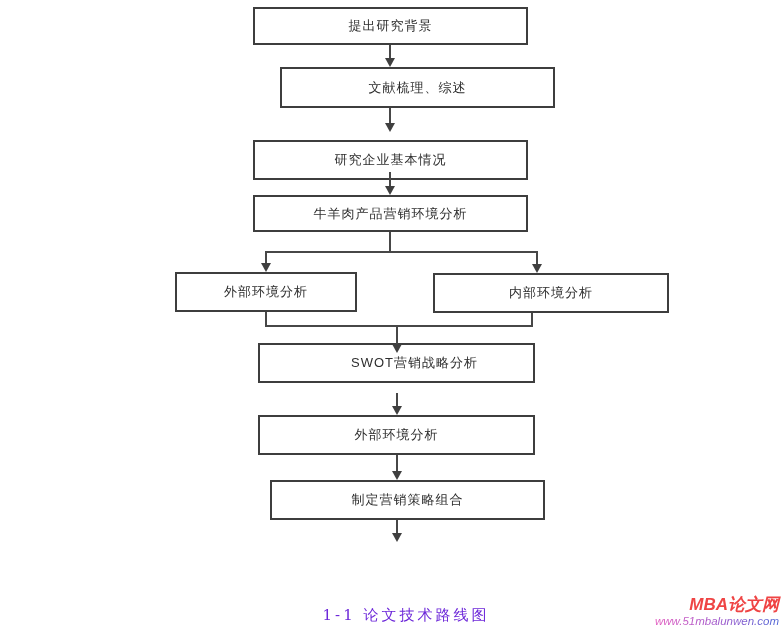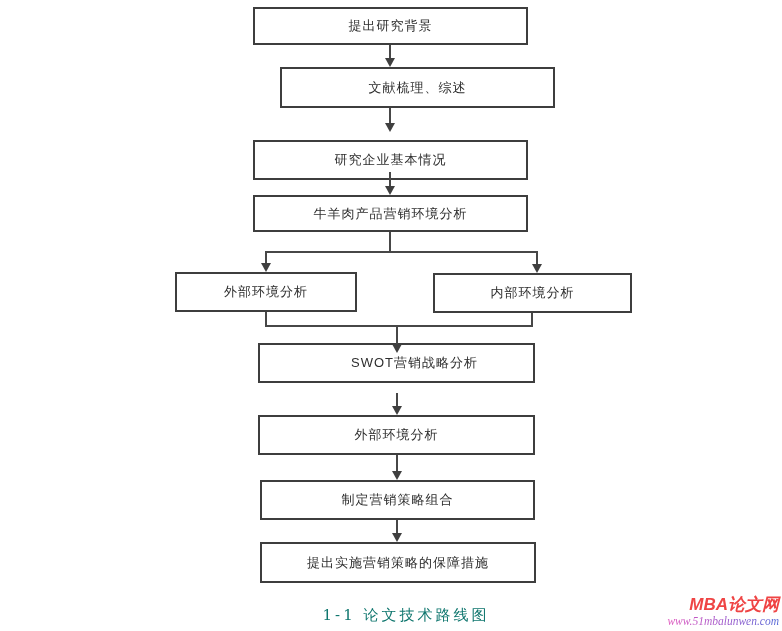--- a/index.html
+++ b/index.html
@@ -34,39 +34,39 @@
     border-top: 9px solid #3f3f3f;
   }
   .caption {
     position: absolute;
     left: 406px;
     top: 606px;
     transform: translateX(-50%);
     font-family: "DejaVu Serif", serif;
     font-size: 15px;
     letter-spacing: 3px;
-    color: #0f766e;
+    color: #6d28d9;
     white-space: nowrap;
   }
   .watermark {
     position: absolute;
     right: 3px;
     top: 596px;
     text-align: right;
     line-height: 1.1;
   }
   .wm-name {
     font-family: "Liberation Sans", sans-serif;
     font-style: italic;
     font-weight: bold;
     font-size: 17px;
     color: #ef4444;
   }
   .wm-url {
-    font-family: Liberation Serif, serif;
+    font-family: Liberation Sans, sans-serif;
     font-style: italic;
     font-size: 11.5px;
     background: linear-gradient(90deg, #e255bd 0%, #9a58cc 55%, #4f66d6 100%);
     -webkit-background-clip: text;
     background-clip: text;
     color: transparent;
   }
 </style>
 </head>
 <body>
@@ -82,35 +82,32 @@
   <div class="node" style="left:253px; top:140px; width:275px; height:40px;">
     <span>研究企业基本情况</span>
   </div>
   <div class="node" style="left:253px; top:195px; width:275px; height:37px;">
     <span>牛羊肉产品营销环境分析</span>
   </div>
 
   <div class="node" style="left:175px; top:272px; width:182px; height:40px;">
     <span>外部环境分析</span>
   </div>
-  <div class="node" style="left:433px; top:273px; width:199px; height:40px;text-align:right;">
+  <div class="node" style="left:433px; top:273px; width:236px; height:40px;text-align:right;">
     <span>内部环境分析</span>
   </div>
 
   <div class="node" style="left:258px; top:343px; width:277px; height:40px;padding-left:36px;">
     <span>SWOT营销战略分析</span>
   </div>
   <div class="node" style="left:258px; top:415px; width:277px; height:40px;">
     <span>外部环境分析</span>
   </div>
-  <div class="node" style="left:260px; top:480px; width:275px; height:40px;">
+  <div class="node" style="left:270px; top:480px; width:275px; height:40px;">
     <span>制定营销策略组合</span>
-  </div>
-  <div class="node" style="left:260px; top:542px; width:276px; height:41px;">
-    <span>提出实施营销策略的保障措施</span>
   </div>
 
   <div class="vline" style="left:389px; top:45px;  height:14px;"></div>
   <div class="arrow-down" style="left:385px; top:58px;"></div>
 
   <div class="vline" style="left:389px; top:108px; height:16px;"></div>
   <div class="arrow-down" style="left:385px; top:123px;"></div>
 
   <div class="vline" style="left:389px; top:172px; height:15px;"></div>
   <div class="arrow-down" style="left:385px; top:186px;"></div>

